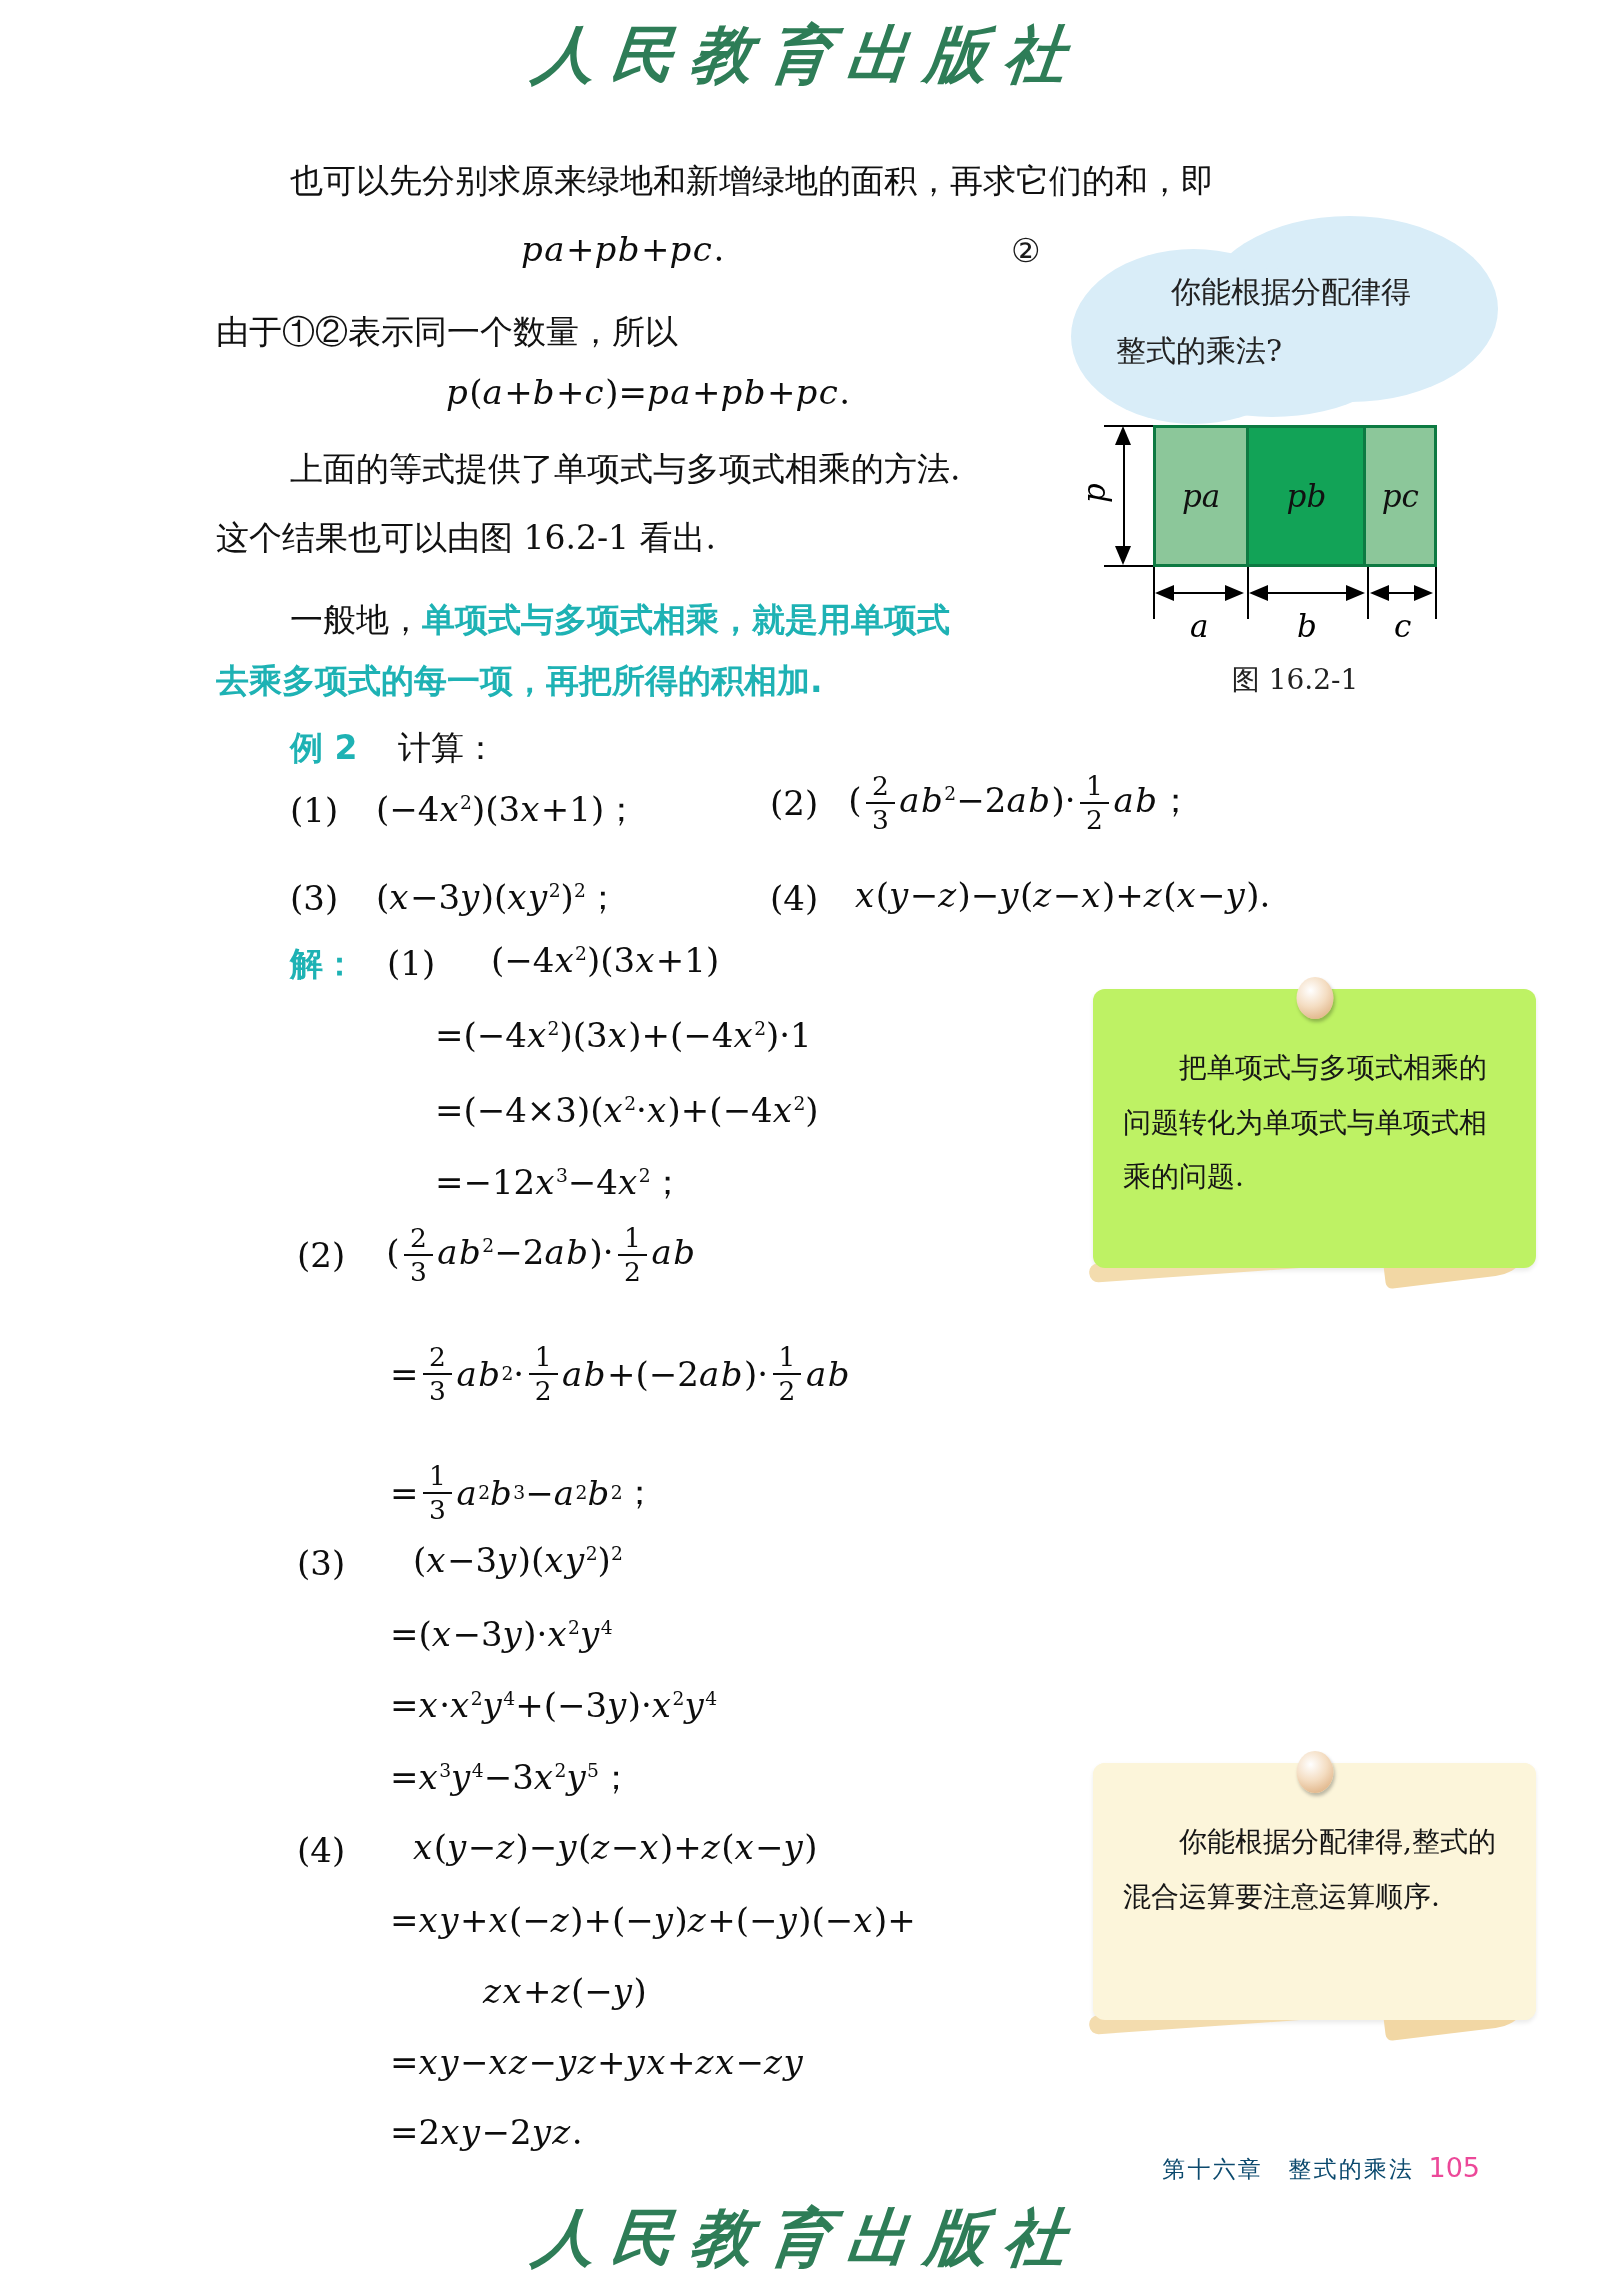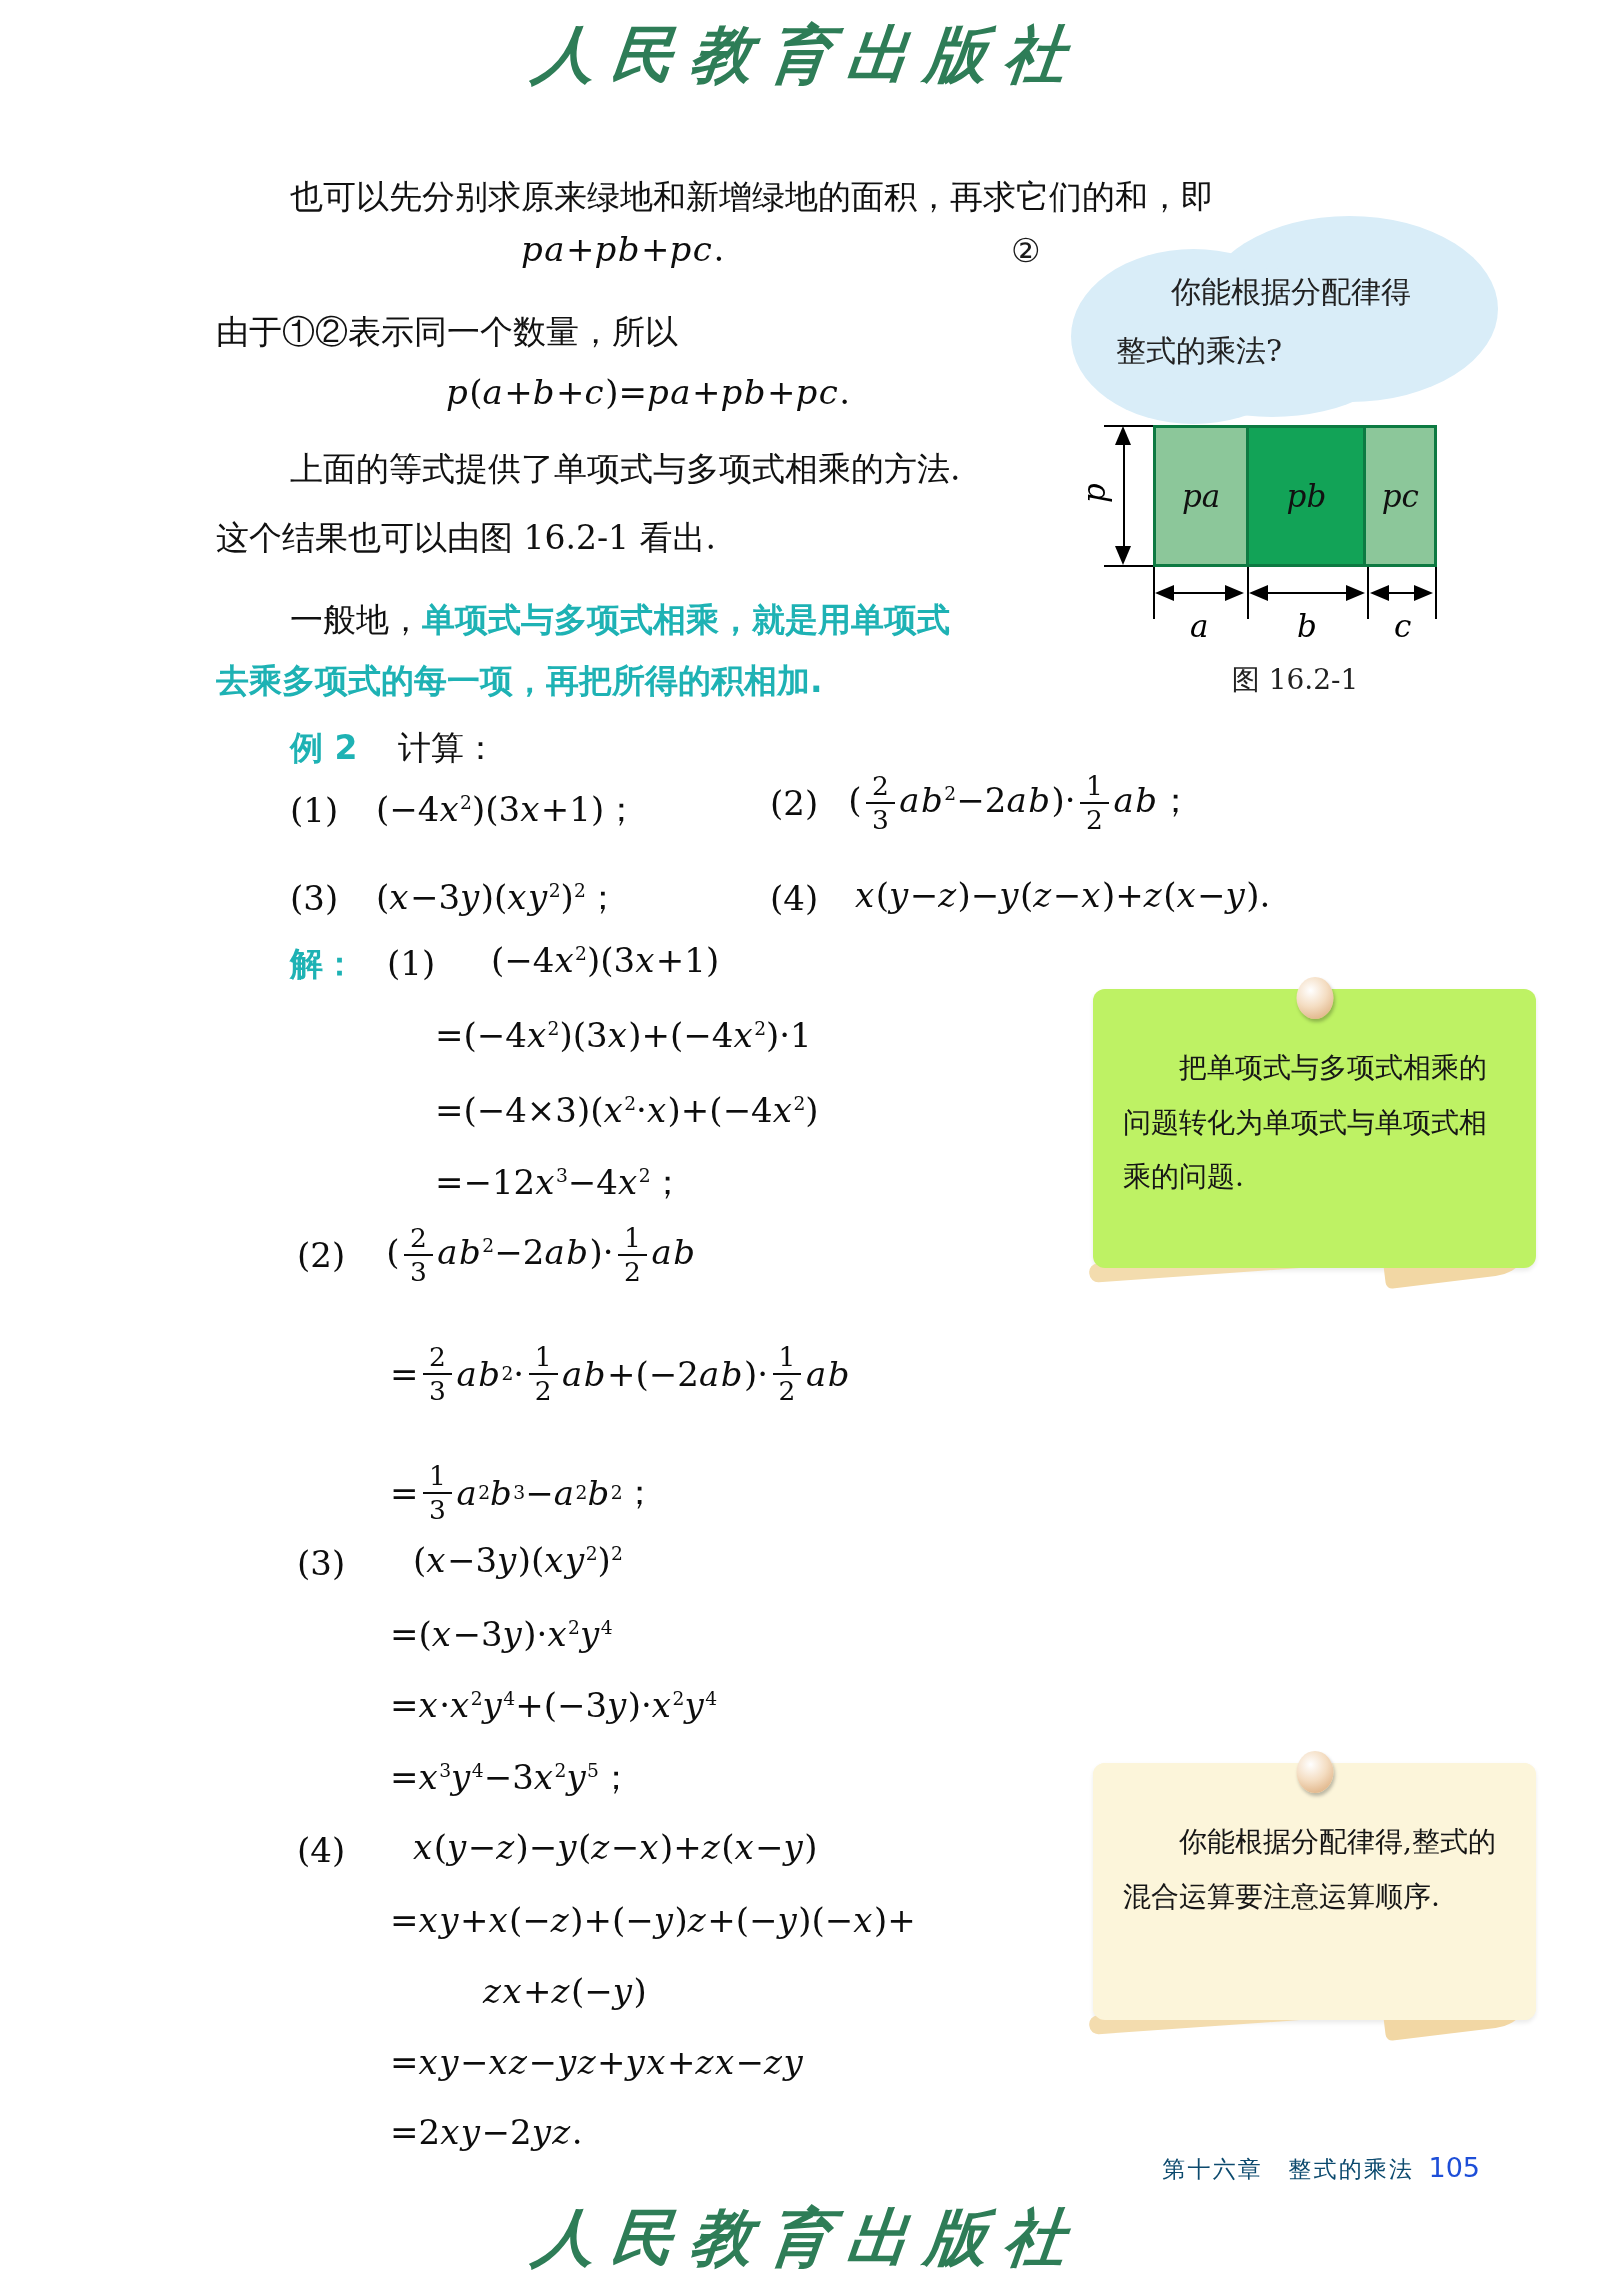--- a/index.html
+++ b/index.html
@@ -66,30 +66,30 @@
           text-indent:2em;color:#161616;}
   .curl{position:absolute;right:-3px;bottom:-12px;width:156px;height:46px;
         background:#f2d7a4;transform:rotate(-7deg);
         border-radius:6px 0 52px 7.4px;}
   .edge{position:absolute;left:-4.5px;bottom:-7.4px;width:223px;height:19.3px;
         background:#f3dcae;transform:rotate(-4deg);border-radius:9px;}
 
   
   .footer{left:1064px;top:2152px;width:416px;text-align:right;white-space:nowrap;}
   .footer .chap{font-size:23px;color:#0c4a6e;letter-spacing:2.2px;}
-  .footer .pg{font-size:27px;color:#1d4ed8;font-family:"DejaVu Sans", sans-serif;margin-left:10.4px;}
+  .footer .pg{font-size:27px;color:#ec4899;font-family:"DejaVu Sans", sans-serif;margin-left:10.4px;}
 </style>
 </head>
 <body>
 
 <div class="page">
 
   <div class="abs logo logo-top">人民教育出版社</div>
 
-  <div class="abs cn" style="left:290px;top:176px;text-align:center;">也可以先分别求原来绿地和新增绿地的面积，再求它们的和，即</div>
+  <div class="abs cn" style="left:290px;top:160px;text-align:center;">也可以先分别求原来绿地和新增绿地的面积，再求它们的和，即</div>
 
   <div class="abs math" style="left:521px;top:229px;"><i>pa</i>+<i>pb</i>+<i>pc</i>.</div>
   <div class="abs circ" style="left:1011px;top:231px;">②</div>
 
   <div class="abs cn" style="left:216px;top:311px;">由于①②表示同一个数量，所以</div>
 
   <div class="abs math" style="left:446px;top:372px;"><i>p</i>(<i>a</i>+<i>b</i>+<i>c</i>)=<i>pa</i>+<i>pb</i>+<i>pc</i>.</div>
 
   <div class="abs cn" style="left:290px;top:448px;">上面的等式提供了单项式与多项式相乘的方法.</div>
   <div class="abs cn" style="left:216px;top:517px;">这个结果也可以由图 16.2-1 看出.</div>

